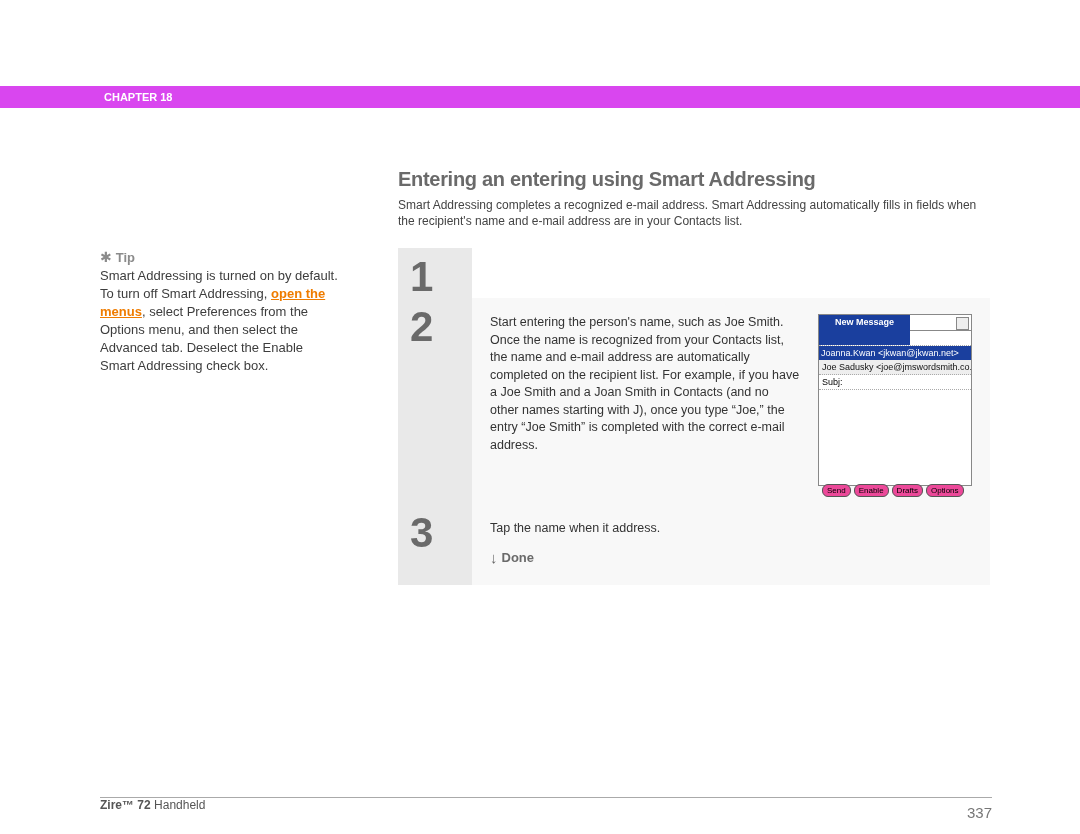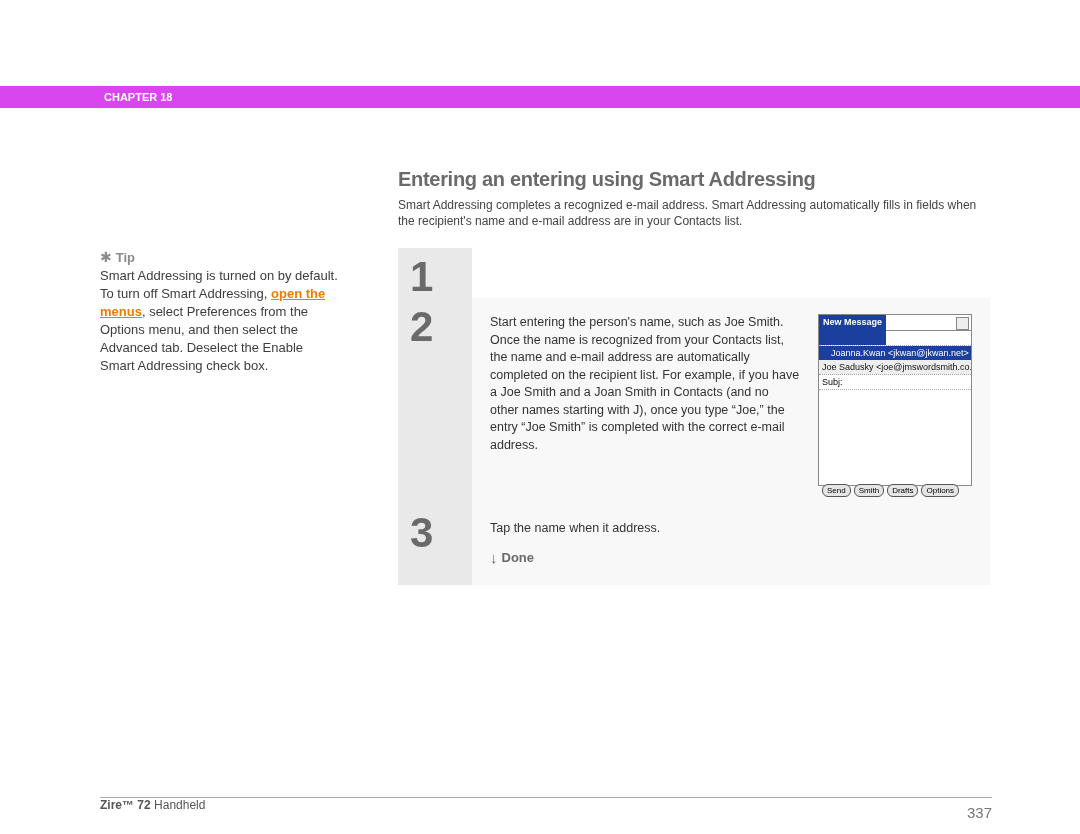--- a/index.html
+++ b/index.html
@@ -140,21 +140,21 @@
     border-bottom: 1px solid #888;
     height: 15px;
     position: relative;
   }
   .dm-title-tab {
     background: #1a3f9e;
     color: #fff;
     font-weight: bold;
     height: 30px;
     line-height: 15px;
-    padding: 0 4px;
+    padding: 0 16px;
     display: inline-block;
     font-size: 9px;
   }
   .dm-title-icon {
     position: absolute;
     right: 2px;
     top: 2px;
     width: 11px;
     height: 11px;
     border: 1px solid #888;
@@ -167,21 +167,21 @@
     overflow: hidden;
     white-space: nowrap;
   }
   .dm-field-label {
     display: inline-block;
     width: 20px;
   }
   .dm-suggest {
     background: #1a3f9e;
     color: #fff;
-    padding: 1px 12px;
+    padding: 1px 2px;
     overflow: hidden;
     white-space: nowrap;
     height: 12px;
   }
   .dm-suggest2 {
     background: #eee;
     color: #111;
     padding: 1px 3px;
     overflow: hidden;
     white-space: nowrap;
@@ -196,21 +196,21 @@
     gap: 3px;
     padding: 2px 3px;
   }
   .dm-btn {
     border: 1px solid #555;
     border-radius: 6px;
     padding: 0 4px;
     height: 11px;
     line-height: 11px;
     font-size: 8px;
-    background: #e5e5e5;
+    background: #ec4899;
   }
   .footer {
     position: absolute;
     left: 100px;
     right: 88px;
     top: 797px;
     border-top: 1px solid #aaa;
     font-size: 12px;
     color: #555;
   }
@@ -258,21 +258,21 @@
             <span class="dm-field-label">To:</span><span>j</span>
           </div>
           <div class="dm-suggest">Joanna.Kwan &lt;jkwan@jkwan.net&gt;</div>
           <div class="dm-suggest2">Joe Sadusky &lt;joe@jmswordsmith.co...</div>
           <div class="dm-field">
             <span class="dm-field-label">Subj:</span>
           </div>
           <div class="dm-body"></div>
           <div class="dm-buttons">
             <span class="dm-btn">Send</span>
-            <span class="dm-btn">Smith</span>
+            <span class="dm-btn">Enable</span>
             <span class="dm-btn">Drafts</span>
             <span class="dm-btn">Options</span>
           </div>
         </div>
       </div>
     </div>
   </div>
 
   <div class="step-row">
     <div class="step-num-cell">3</div>

